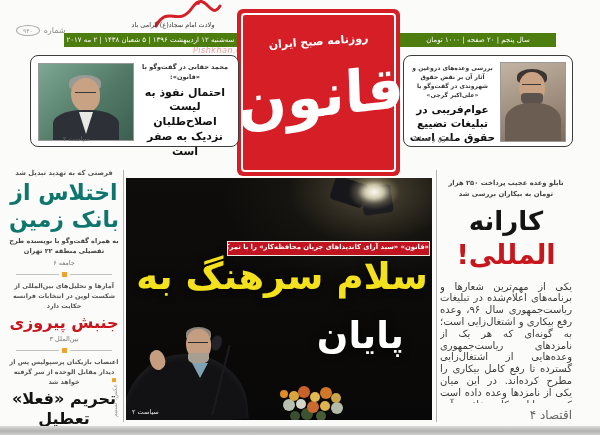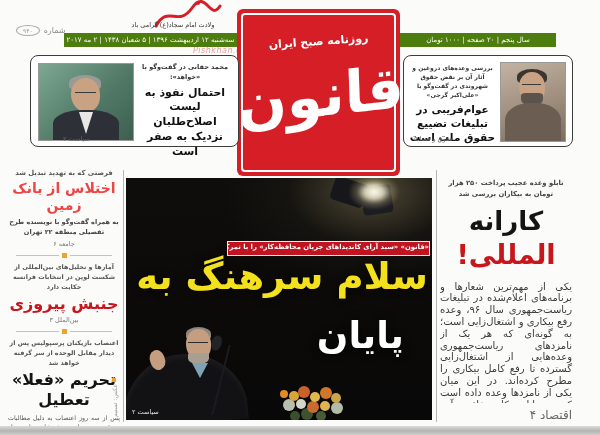--- a/index.html
+++ b/index.html
@@ -47,21 +47,21 @@
   .p-head{position:absolute;border-radius:50% 50% 46% 54%;background:#c9a183;}
   .p-hair{position:absolute;background:#9a9a96;border-radius:50% 50% 30% 30%;}
   .p-hair-dark{background:#3b3430;}
   .p-glasses{position:absolute;height:4px;border-top:1.5px solid #3a3a3a;}
   .p-beard{position:absolute;background:#5c544c;border-radius:20% 20% 50% 50%;}
   .p-body{position:absolute;border-radius:45% 45% 0 0;}
 
   
   .leftcol{left:8px;top:168px;width:112px;direction:rtl;text-align:center;}
   .k1{font-size:6.8px;font-weight:bold;color:#555;line-height:1.5;}
-  .red-head-lg{font-size:14px;font-weight:bold;color:#ef4444;line-height:1.2;margin-top:2px;}
+  .red-head-lg{font-size:22px;font-weight:bold;color:#0f766e;line-height:1.2;margin-top:2px;}
   .red-head-md{font-size:16px;font-weight:bold;color:#c8161d;line-height:1.2;margin-top:2px;}
   .black-head-md{font-size:16px;font-weight:bold;color:#141414;line-height:1.25;margin-top:2px;}
   .subtext{font-size:6.5px;font-weight:bold;color:#444;line-height:1.5;margin-top:4px;text-align:center;}
   .ltag{font-size:6.5px;color:#777;margin-top:3px;}
   .body-s{font-size:6.3px;color:#555;line-height:1.35;text-align:justify;margin-top:4px;}
   .divider{display:flex;align-items:center;gap:3px;margin:5px 8px;}
   .divider:before,.divider:after{content:"";flex:1;border-top:1px solid #c2c2c2;}
   .sq{width:5px;height:5px;background:#f0a22c;display:inline-block;}
 
   .vrule{width:1px;background:#b5b5b3;top:170px;height:252px;}
@@ -139,21 +139,21 @@
 
 <div class="abs card card-tl">
   <div class="pframe photo-tl">
     <div class="p-hair" style="left:30px;top:11px;width:32px;height:16px;"></div>
     <div class="p-head" style="left:32px;top:14px;width:29px;height:34px;"></div>
     <div class="p-glasses" style="left:36px;top:28px;width:21px;"></div>
     <div class="p-body" style="left:14px;top:46px;width:66px;height:30px;background:#2e3038;"></div>
     <div class="p-body" style="left:40px;top:48px;width:14px;height:22px;background:#e8e8e4;border-radius:0;clip-path:polygon(50% 100%,0 0,100% 0);"></div>
   </div>
   <div class="cardtext cardtext-tl">
-    <div class="kicker-s">محمد حقانی در گفت‌وگو با «خواهد»:</div>
+    <div class="kicker-s">محمد حقانی در گفت‌وگو با «قانون»:</div>
     <div class="head-card">احتمال نفوذ به لیست اصلاح‌طلبان نزدیک به صفر است</div>
   </div>
   <div class="abs section-tag sec-tl">سیاست ۲</div>
 </div>
 
 <div class="abs card card-tr">
   <div class="pframe photo-tr">
     <div class="p-hair p-hair-dark" style="left:16px;top:6px;width:30px;height:15px;"></div>
     <div class="p-head" style="left:18px;top:9px;width:26px;height:31px;"></div>
     <div class="p-glasses" style="left:21px;top:21px;width:19px;"></div>

